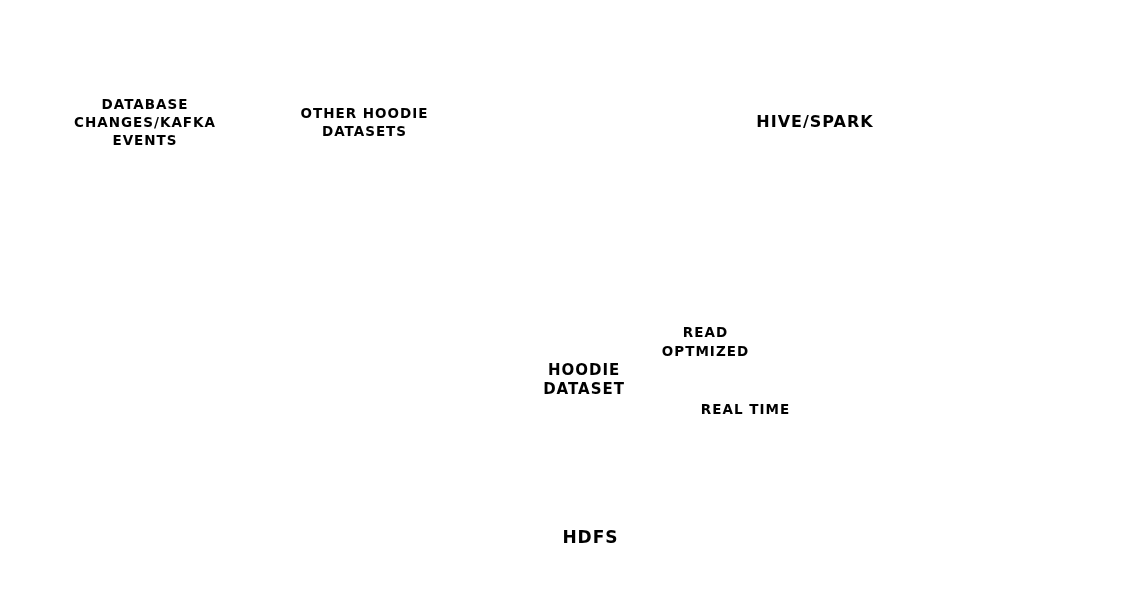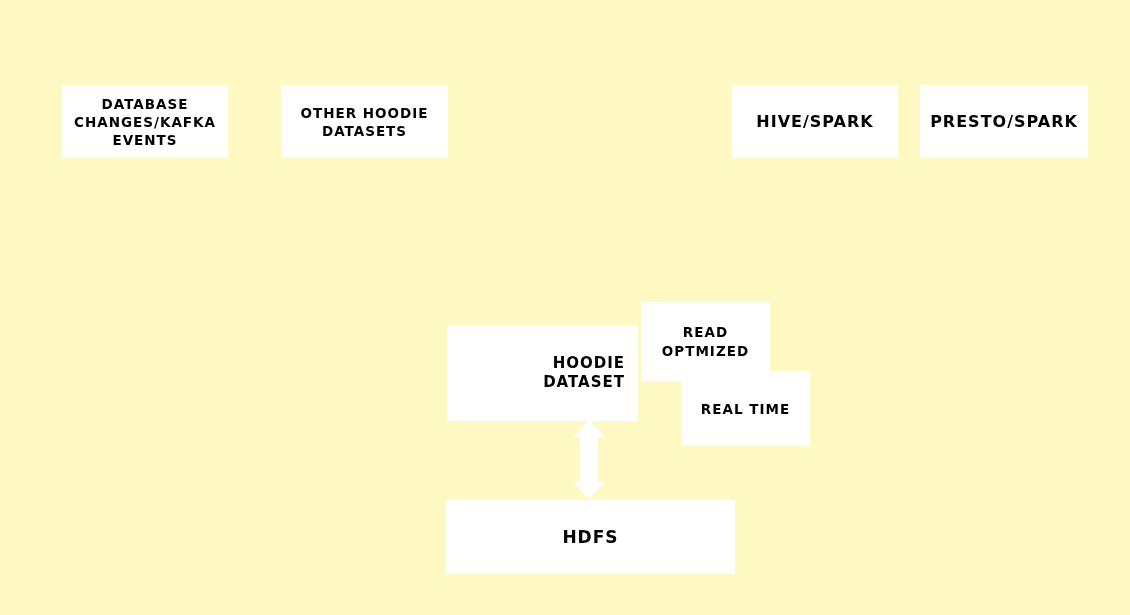--- a/index.html
+++ b/index.html
@@ -4,21 +4,21 @@
 <style>
   html, body {
     margin: 0;
     padding: 0;
     background: #000000;
   }
   #canvas {
     position: relative;
     width: 1130px;
     height: 615px;
-    background: #fef9c3;
+    background: #ffffff;
     overflow: hidden;
     font-family: "DejaVu Sans", sans-serif;
   }
   .box {
     position: absolute;
     background: #ffffff;
     color: #000000;
     display: flex;
     align-items: center;
     justify-content: center;
@@ -32,22 +32,22 @@
 
   
   #box-database { left: 62px;  top: 85px; width: 166px; height: 73px; font-size: 13.5px; line-height: 18px; }
   #box-other    { left: 281px; top: 85px; width: 167px; height: 73px; font-size: 13.5px; line-height: 18px; justify-content: center; }
 
   
   #box-hive     { left: 732px; top: 85px; width: 166px; height: 73px; font-size: 16px; }
   #box-presto   { left: 920px; top: 85px; width: 168px; height: 73px; font-size: 16px; }
 
   
-  #box-hoodie   { left: 447px; top: 325px; width: 191px; height: 96px;
-                  font-size: 15px; line-height: 19px; justify-content: flex-end; text-align: right; }
+  #box-hoodie   { left: 447px; top: 332px; width: 191px; height: 96px;
+                  font-size: 15px; line-height: 19px; justify-content: flex-end; }
   #box-hoodie .label { padding-right: 13px; }
 
   
   #box-read     { left: 641px; top: 302px; width: 129px; height: 79px; font-size: 13.5px; line-height: 19px; }
   #box-real     { left: 641px; top: 371px; width: 129px; height: 75px; font-size: 13.5px; margin-left: 40px; }
 
   
   #box-hdfs     { left: 446px; top: 500px; width: 289px; height: 74px; font-size: 17px; }
 
   
@@ -70,23 +70,20 @@
     <span class="label">
       <span class="line">OTHER HOODIE</span>
       <span class="line">DATASETS</span>
     </span>
   </div>
 
   <div class="box" id="box-hive">
     <span class="label">HIVE/SPARK</span>
   </div>
 
-  <div class="box" id="box-presto">
-    <span class="label">PRESTO/SPARK</span>
-  </div>
 
   <div class="box" id="box-hoodie">
     <span class="label">
       <span class="line">HOODIE</span>
       <span class="line">DATASET</span>
     </span>
   </div>
 
   <div class="box" id="box-read">
     <span class="label">

